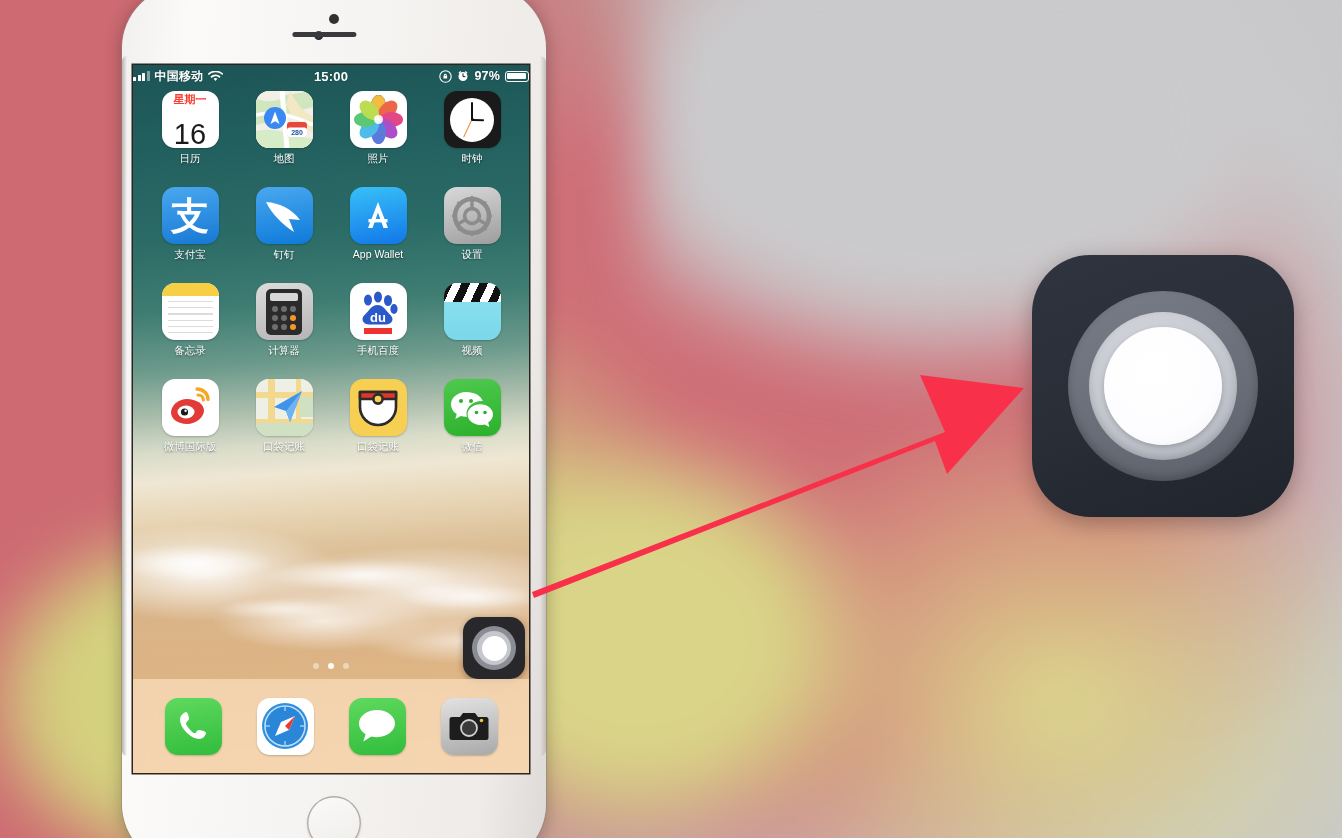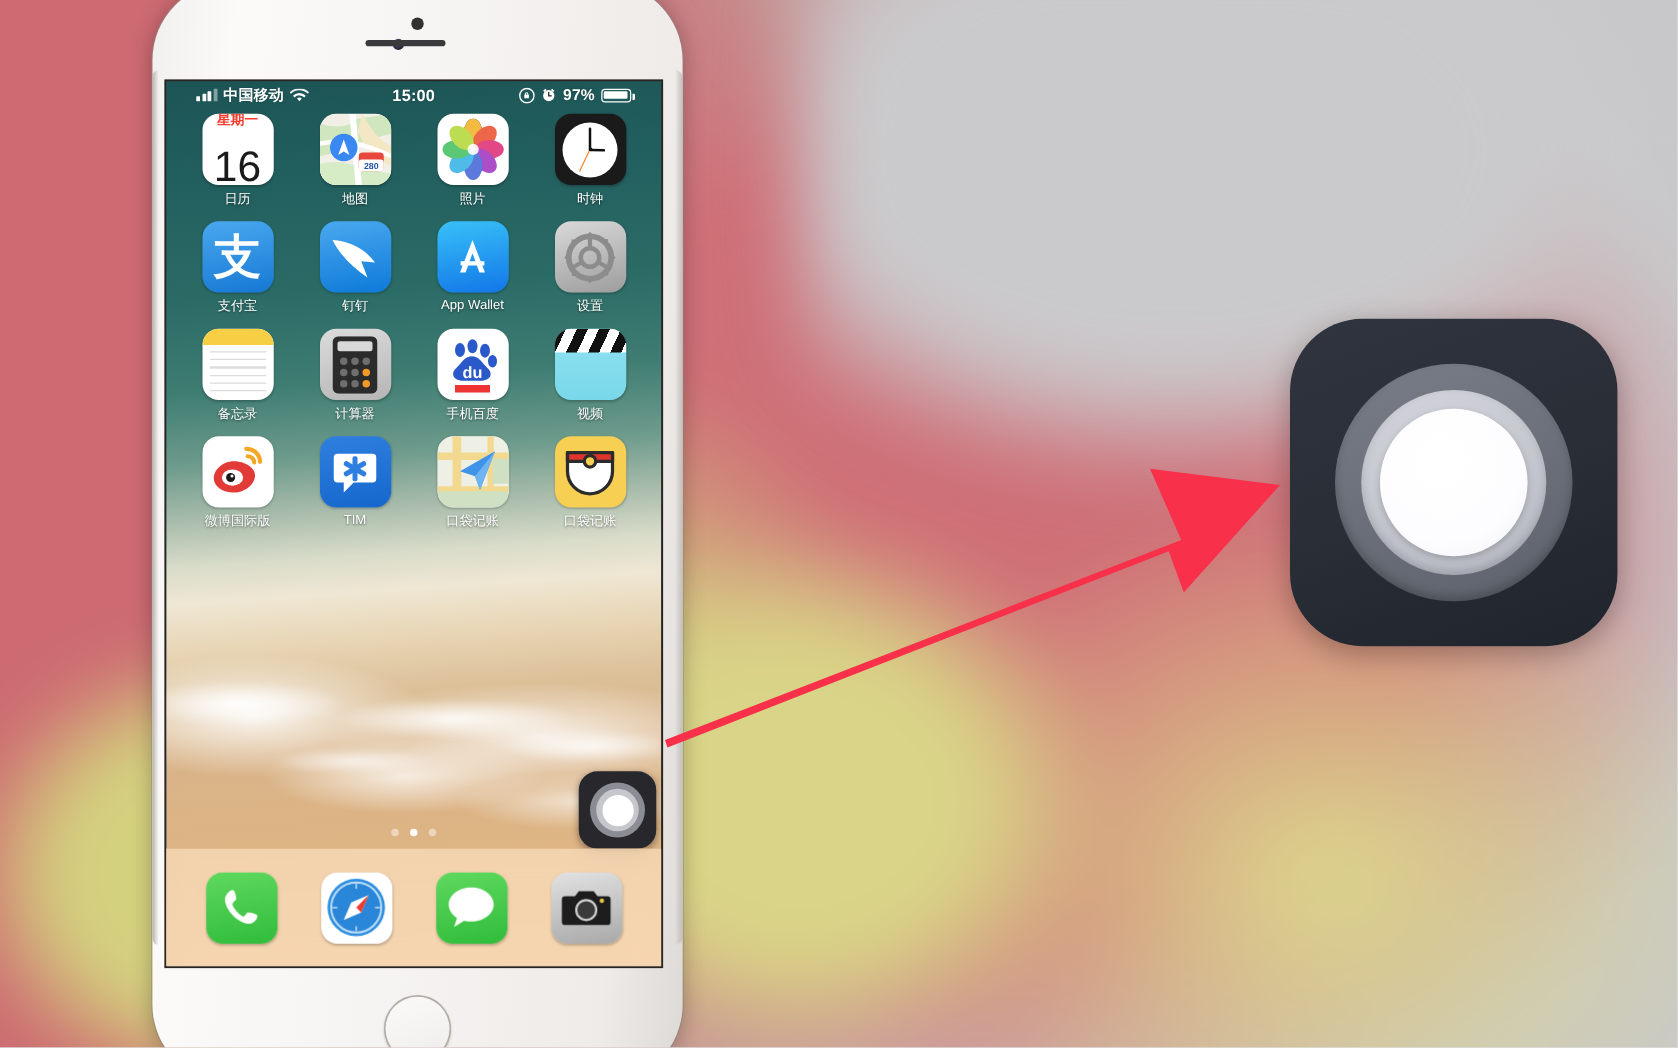--- a/index.html
+++ b/index.html
@@ -85,49 +85,49 @@
     background:
       radial-gradient(ellipse 120px 26px at 60px 28px, rgba(255,255,255,.95), rgba(255,255,255,0) 70%),
       radial-gradient(ellipse 140px 22px at 230px 40px, rgba(255,255,255,.9), rgba(255,255,255,0) 72%),
       radial-gradient(ellipse 100px 18px at 340px 62px, rgba(255,255,255,.8), rgba(255,255,255,0) 74%),
       radial-gradient(ellipse 90px 14px at 150px 74px, rgba(255,255,255,.7), rgba(255,255,255,0) 76%);
     filter: blur(2px); }
 
   
   #statusbar { position:absolute; left:0; top:0; width:100%; height:22px;
     display:flex; align-items:center; color:#fff; font-size:12.5px; font-weight:700;
-    padding:0 24px; letter-spacing:.2px; text-shadow:0 0 2px rgba(0,0,0,.25); }
+    padding:0 0; letter-spacing:.2px; text-shadow:0 0 2px rgba(0,0,0,.25); }
   .sb-left { display:flex; align-items:center; gap:5px; }
   .sb-right { display:flex; align-items:center; gap:5px; margin-left:auto; }
   #sb-time { position:absolute; left:0; right:0; text-align:center;
     font-size:13px; font-weight:700; pointer-events:none; }
   .bars { display:flex; align-items:flex-end; gap:1.5px; height:10px; }
   .bars i { display:block; width:3px; background:#fff; border-radius:.5px; }
   .bars i:nth-child(1){height:4px} .bars i:nth-child(2){height:6px}
   .bars i:nth-child(3){height:8px} .bars i:nth-child(4){height:10px;opacity:.45}
   #carrier { font-size:12px; font-weight:600; }
   .battery { width:24px; height:11px; border:1.4px solid #fff; border-radius:3px;
     padding:1.2px; position:relative; }
   .battery::after{content:"";position:absolute;right:-3.5px;top:3px;width:2px;height:5px;
     background:#fff;border-radius:0 1px 1px 0;}
   .battery span{display:block;height:100%;background:#fff;border-radius:1px;}
 
   
   #app-grid { position:absolute; left:0; top:26px; width:100%;
-    display:grid; grid-template-columns:repeat(4,1fr); row-gap:11px; padding:0 10px; }
+    display:grid; grid-template-columns:repeat(4,1fr); row-gap:21px; padding:0 10px; }
   .app { display:flex; flex-direction:column; align-items:center; }
   .icon { width:57px; height:57px; border-radius:13px; position:relative;
     overflow:hidden; box-shadow:0 1px 2px rgba(0,0,0,.22); }
   .app-label { margin-top:4px; font-size:10.5px; color:#fff; font-weight:500;
     text-shadow:0 1px 2px rgba(0,0,0,.55); white-space:nowrap;text-align:center; }
 
   
   .ic-calendar{background:#fff;display:flex;flex-direction:column;align-items:center;justify-content:center;}
   .ic-calendar .wd{color:#fc3b2d;font-size:11px;font-weight:700;line-height:1;margin-top:3px;}
-  .ic-calendar .dd{color:#1a1a1a;font-size:34px;font-weight:300;line-height:1;margin-top:15px;}
+  .ic-calendar .dd{color:#1a1a1a;font-size:29px;font-weight:300;line-height:1;margin-top:15px;}
   .ic-maps{background:linear-gradient(160deg,#f4f1ea,#e9e6dd);}
   .ic-photos{background:#fff;}
   .ic-clock{background:#1a1a1a;display:flex;align-items:center;justify-content:center;}
   .ic-clock .face{width:44px;height:44px;border-radius:50%;background:#fff;position:relative;}
   .ic-clock .hh,.ic-clock .mh{position:absolute;left:50%;top:50%;background:#111;transform-origin:50% 100%;border-radius:1px;}
   .ic-clock .hh{width:2.2px;height:12px;margin-left:-1.1px;margin-top:-12px;transform:rotate(92deg);}
   .ic-clock .mh{width:1.6px;height:18px;margin-left:-.8px;margin-top:-18px;transform:rotate(0deg);}
   .ic-clock .sh{position:absolute;left:50%;top:50%;width:1.2px;height:19px;margin-left:-.6px;margin-top:-19px;background:#f08a2e;transform-origin:50% 100%;transform:rotate(205deg);}
   .ic-alipay{background:linear-gradient(170deg,#4aa8ef,#1678d4);display:flex;align-items:center;justify-content:center;color:#fff;font-size:38px;font-weight:600;line-height:1;}
   .ic-dingtalk{background:linear-gradient(170deg,#4aa8ef,#0d7ad9);display:flex;align-items:center;justify-content:center;}
@@ -424,33 +424,20 @@
               <ellipse cx="21" cy="28" rx="8.5" ry="6.5" fill="#fff"></ellipse>
               <circle cx="19.5" cy="28" r="3.6" fill="#1a1a1a"></circle>
               <circle cx="20.6" cy="26.8" r="1.2" fill="#fff"></circle>
               <path d="M32 5c6 0 11 4.6 11 10.4" stroke="#f5a623" stroke-width="3.4" fill="none" stroke-linecap="round"></path>
               <path d="M33 11c3 0 5.4 2.2 5.4 5" stroke="#f5a623" stroke-width="3.2" fill="none" stroke-linecap="round"></path>
             </svg>
           </div>
           <div class="app-label">微博国际版</div>
         </div>
 
-        <div class="app">
-          <div class="icon ic-tim">
-            <svg width="42" height="42" viewBox="0 0 42 42">
-              <path d="M7 6h28a3 3 0 0 1 3 3v17a3 3 0 0 1-3 3H20l-8 8v-8H7a3 3 0 0 1-3-3V9a3 3 0 0 1 3-3z" fill="#fff"></path>
-              <g fill="#2f7fe0" transform="translate(21,18)">
-                <rect x="-2" y="-10" width="4" height="20" rx="1.6"></rect>
-                <rect x="-2" y="-10" width="4" height="20" rx="1.6" transform="rotate(60)"></rect>
-                <rect x="-2" y="-10" width="4" height="20" rx="1.6" transform="rotate(120)"></rect>
-              </g>
-            </svg>
-          </div>
-          <div class="app-label">TIM</div>
-        </div>
 
         <div class="app">
           <div class="icon ic-amap">
             <svg width="57" height="57" viewBox="0 0 57 57">
               <rect width="57" height="57" fill="#eef0e5"></rect>
               <rect x="12" y="0" width="7" height="57" fill="#f2d98f"></rect>
               <rect x="40" y="0" width="5" height="57" fill="#f2d98f"></rect>
               <rect x="0" y="13" width="57" height="6" fill="#f2d98f"></rect>
               <rect x="0" y="40" width="57" height="5" fill="#f2d98f"></rect>
               <rect x="0" y="44" width="57" height="13" fill="#cfe1c2"></rect>
@@ -466,20 +453,33 @@
           <div class="icon ic-pocket">
             <svg width="46" height="44" viewBox="0 0 46 44">
               <path d="M5 6h36v15a18 18 0 0 1-36 0z" fill="#fff" stroke="#2b2b2b" stroke-width="2.6" stroke-linejoin="round"></path>
               <path d="M5 6h36v7H5z" fill="#e0342d" stroke="#2b2b2b" stroke-width="2.6" stroke-linejoin="round"></path>
               <circle cx="23" cy="13" r="4.6" fill="#f6cf53" stroke="#2b2b2b" stroke-width="2.6"></circle>
             </svg>
           </div>
           <div class="app-label">口袋记账</div>
         </div>
 
+        <div class="app">
+          <div class="icon ic-wechat">
+            <svg width="46" height="40" viewBox="0 0 46 40">
+              <path d="M17 4C8.7 4 2 9.6 2 16.4c0 3.9 2.2 7.3 5.7 9.6L6.3 31l5.6-2.9c1.6.5 3.3.7 5.1.7h1c-.3-1-.5-2-.5-3.1 0-7 6.8-12.6 15.2-12.6h1C32.4 7.9 25.5 4 17 4z" fill="#fff"></path>
+              <circle cx="12" cy="13" r="2" fill="#2bb12b"></circle>
+                <circle cx="22" cy="13" r="2" fill="#2bb12b"></circle>
+              <path d="M44 26.6c0-5.7-5.7-10.3-12.7-10.3S18.6 20.9 18.6 26.6 24.3 37 31.3 37c1.5 0 3-.2 4.3-.6l4.8 2.5-1.2-4.3c3-2 4.8-4.9 4.8-8z" fill="#fff"></path>
+              <circle cx="27.5" cy="24.5" r="1.8" fill="#2bb12b"></circle>
+                <circle cx="36" cy="24.5" r="1.8" fill="#2bb12b"></circle>
+            </svg>
+          </div>
+          <div class="app-label">微信</div>
+        </div>
 
       </div>
 
       <div id="assistive-touch">
         <div class="at-ring1">
           <div class="at-ring2">
             <div class="at-core"></div>
           </div>
         </div>
       </div>

